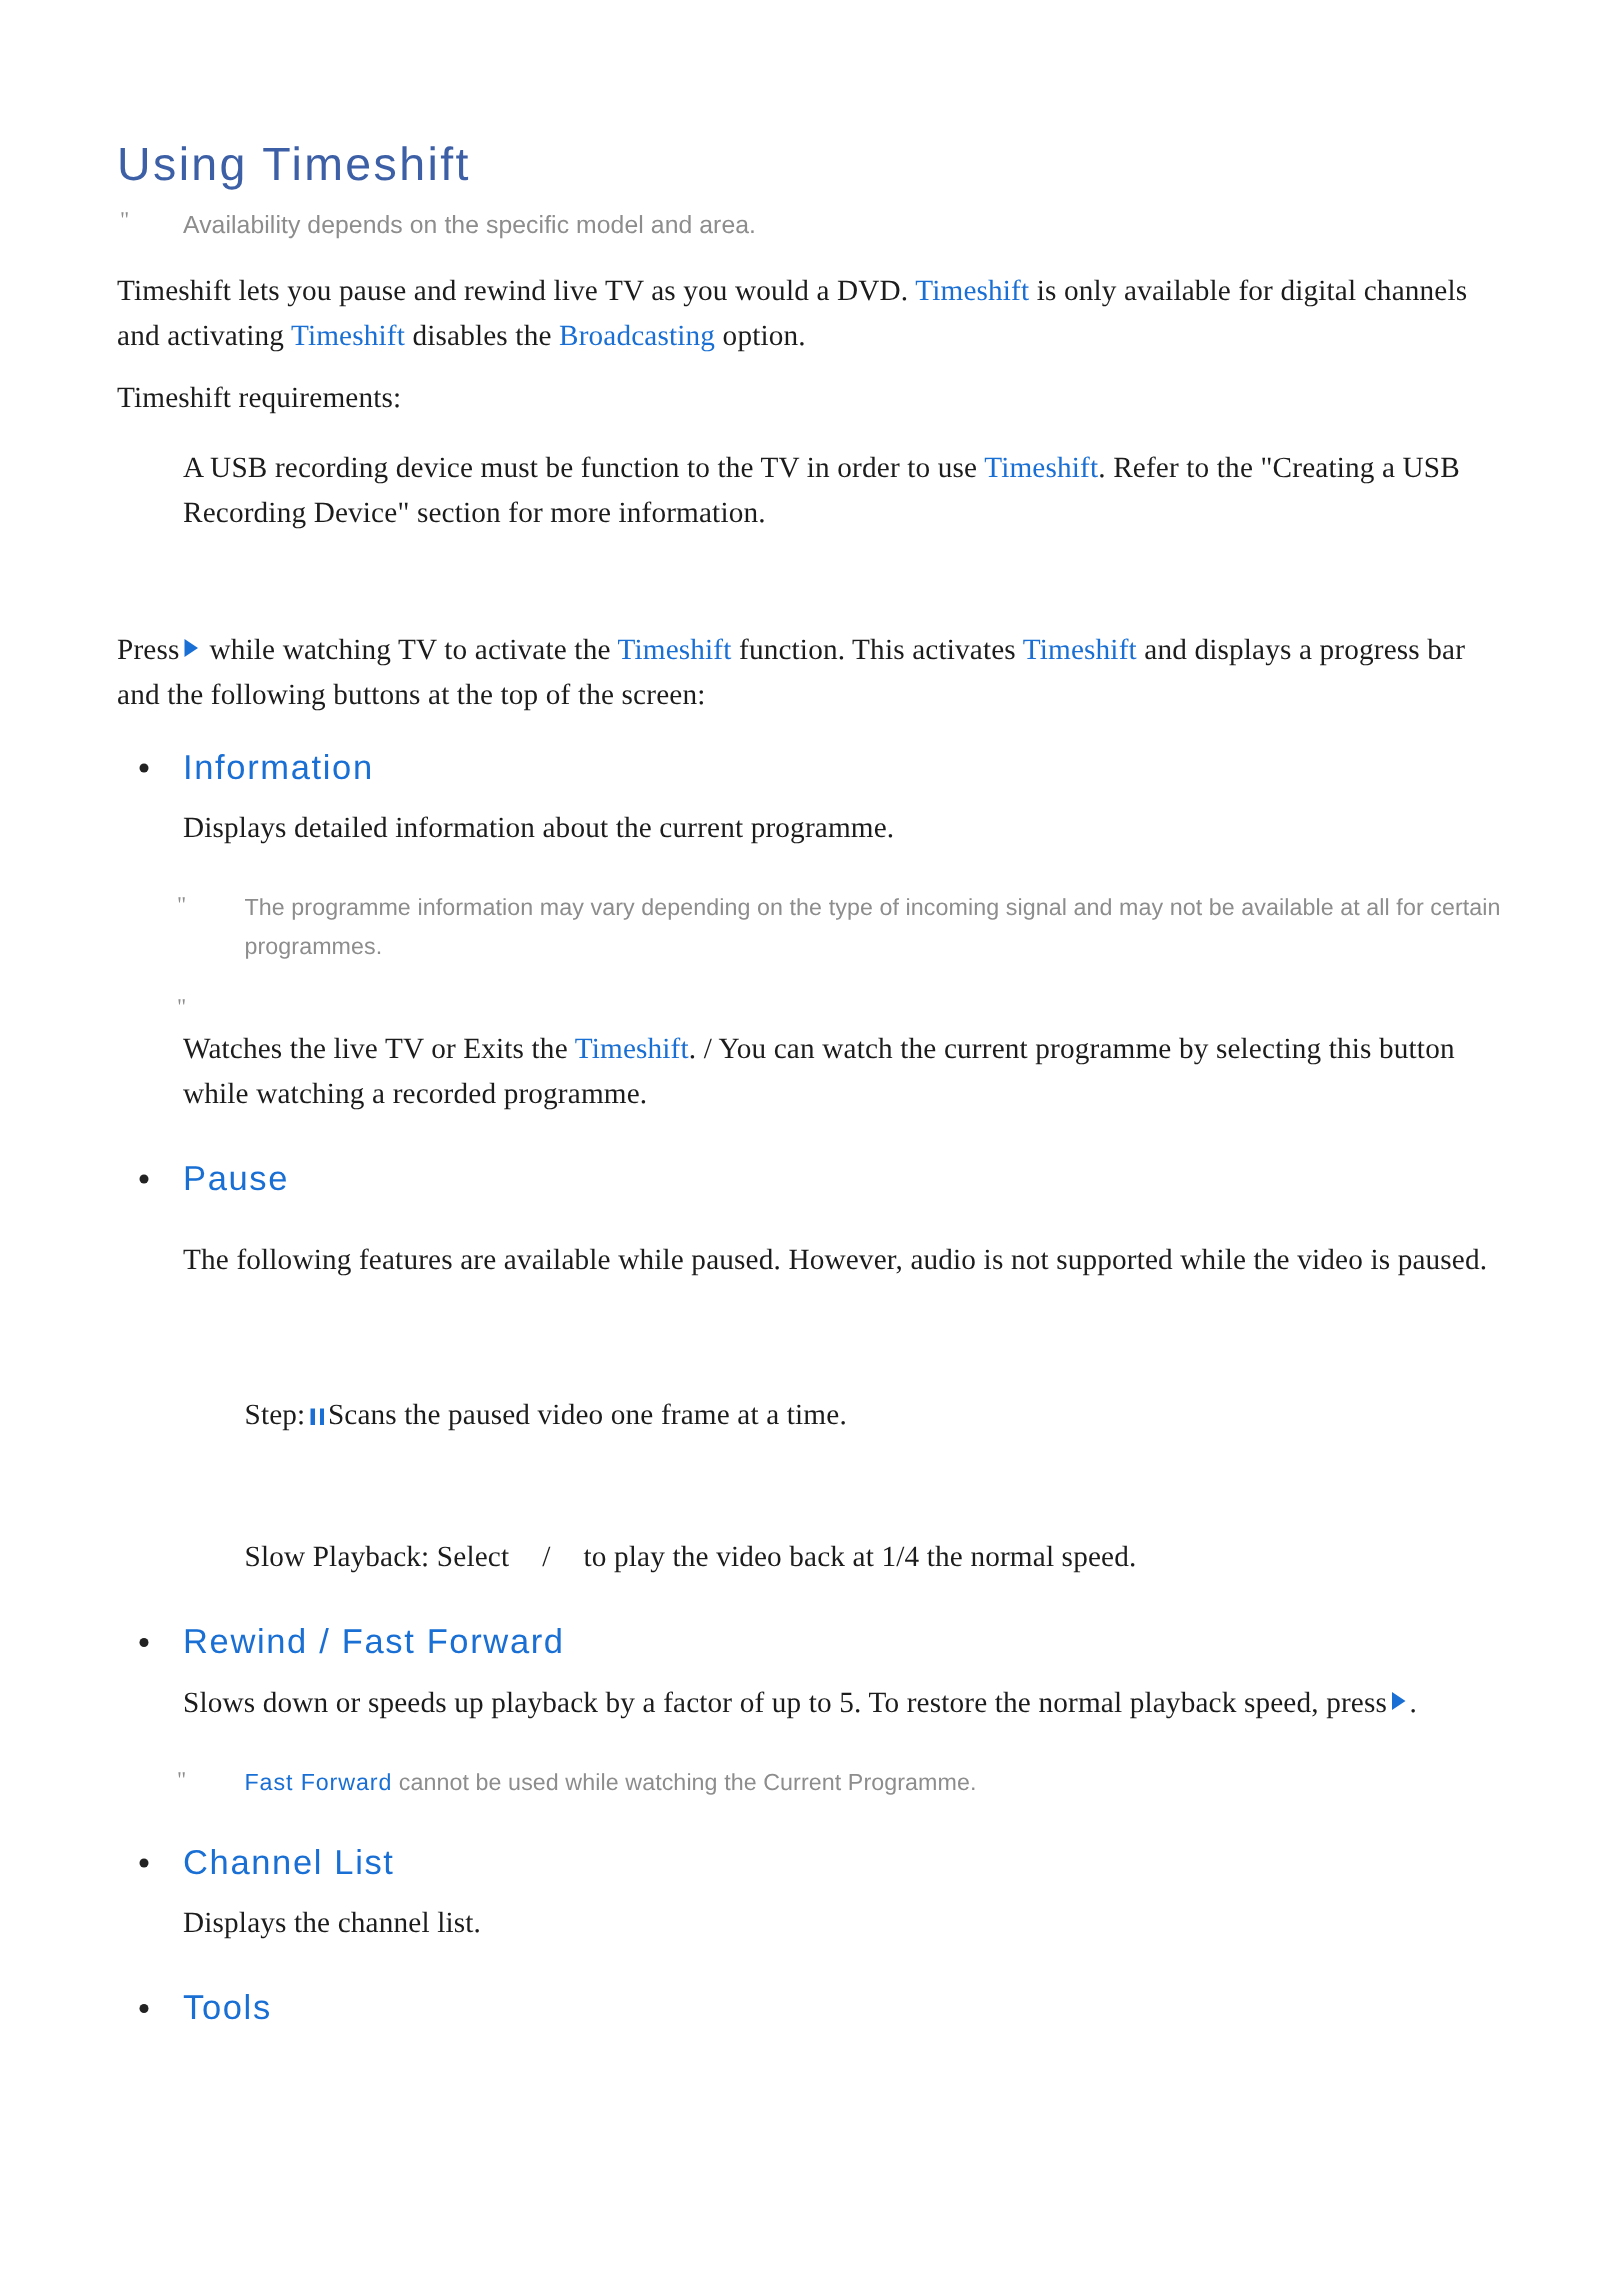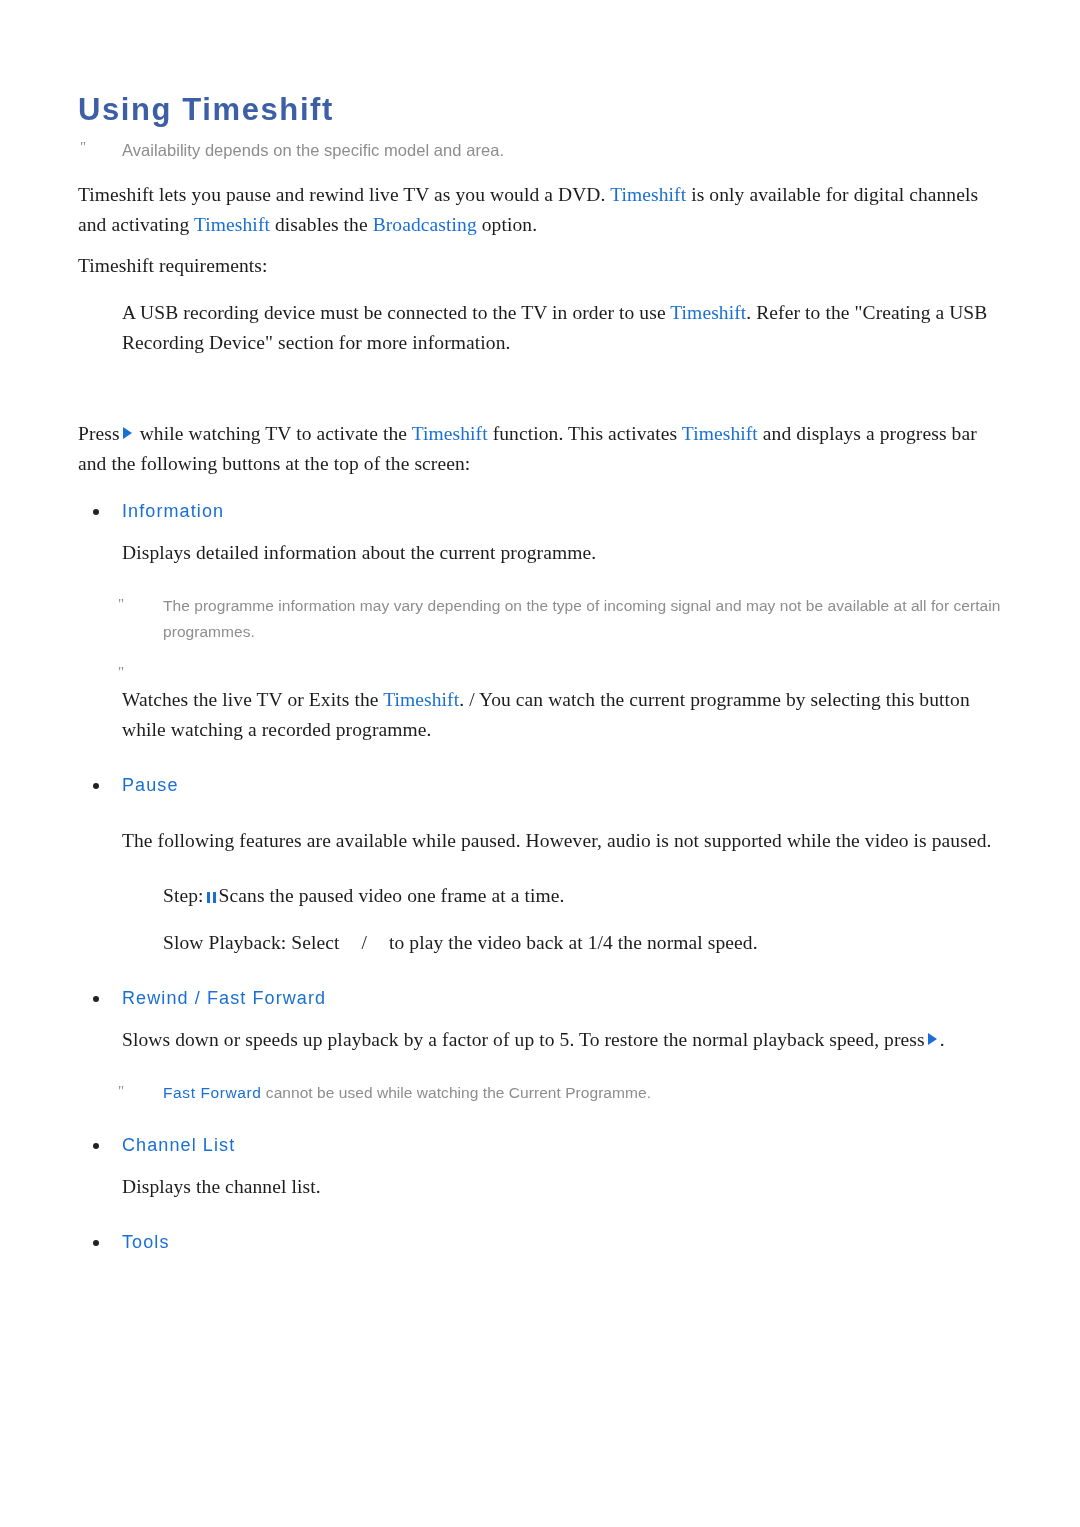--- a/index.html
+++ b/index.html
@@ -22,21 +22,21 @@
     padding: 0;
     overflow: hidden;
   }
 
   
   .page-title {
     position: absolute;
     left: 78px;
     top: 70px;
     font-size: 31px;
-    font-weight: bold;
+    font-weight: normal;
     letter-spacing: 1.6px;
     color: #3c5fa6;
     line-height: 1.2;
     white-space: nowrap;
   }
 
   
   .content {
     position: absolute;
     left: 0;
@@ -54,20 +54,21 @@
     letter-spacing: 0.1px;
     font-family: Liberation Serif, serif;
   }
   .para.indent1 {
     padding-left: 122px;
     padding-right: 78px;
   }
   .para.indent2 {
     padding-left: 163px;
     padding-right: 34px;
+    margin-top: 48px;
   }
   .gap-sm { height: 6px; }
   .gap-md { height: 14px; }
   .gap-lg { height: 22px; }
 
   
   .note {
     position: relative;
     margin: 0 0 10px 0;
     padding: 0 78px 0 163px;
@@ -92,21 +93,21 @@
   }
   .note.lvl0 .note-mark {
     left: 80px;
   }
 
   
   .bullet-row {
     position: relative;
     margin: 0 0 12px 0;
     padding: 0 78px 0 122px;
-    font-size: 18px;
+    font-size: 23px;
     line-height: 30px;
     letter-spacing: 1.1px;
     color: #1a6fd4;
   }
   .bullet-row .dot {
     position: absolute;
     left: 93px;
     top: 13px;
     width: 6px;
     height: 6px;
@@ -166,21 +167,21 @@
 
     <p class="para">
       <span>Timeshift lets you pause and rewind live TV as you would a DVD. </span><span class="lk">Timeshift</span><span> is only available for digital channels and activating </span><span class="lk">Timeshift</span><span> disables the </span><span class="lk">Broadcasting</span><span> option.</span>
     </p>
 
     <p class="para">Timeshift requirements:</p>
 
     <div class="gap-sm"></div>
 
     <p class="para indent1">
-      <span>A USB recording device must be connected to the TV in order to use </span><span class="lk">Timeshift</span><span>. Refer to the "Creating a USB Recording Device" section for more information.</span>
+      <span>A USB recording device must be function to the TV in order to use </span><span class="lk">Timeshift</span><span>. Refer to the "Creating a USB Recording Device" section for more information.</span>
     </p>
 
     <div class="gap-md"></div>
 
 
     <div class="gap-md"></div>
 
 
     <div class="gap-lg"></div>
 

